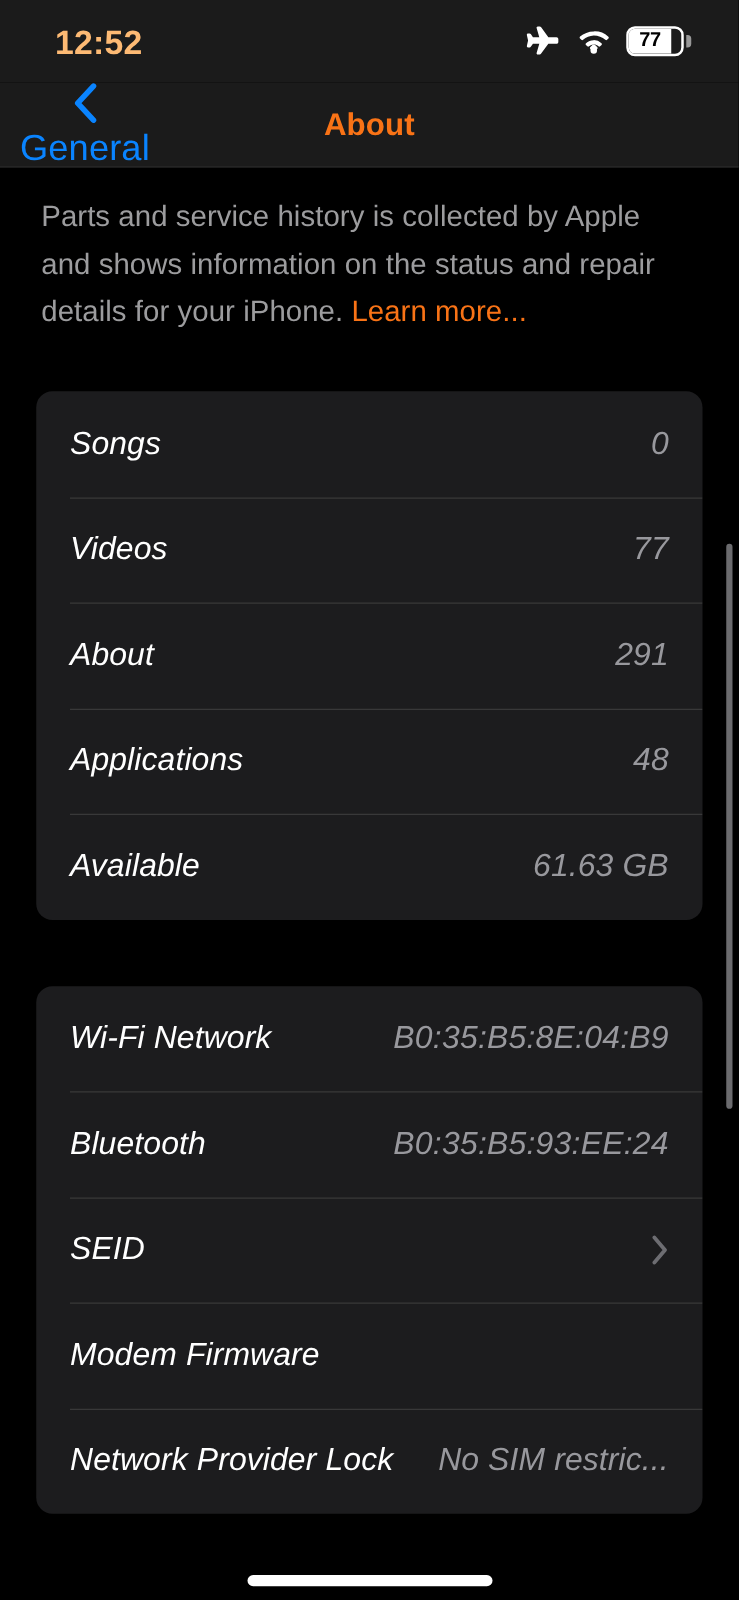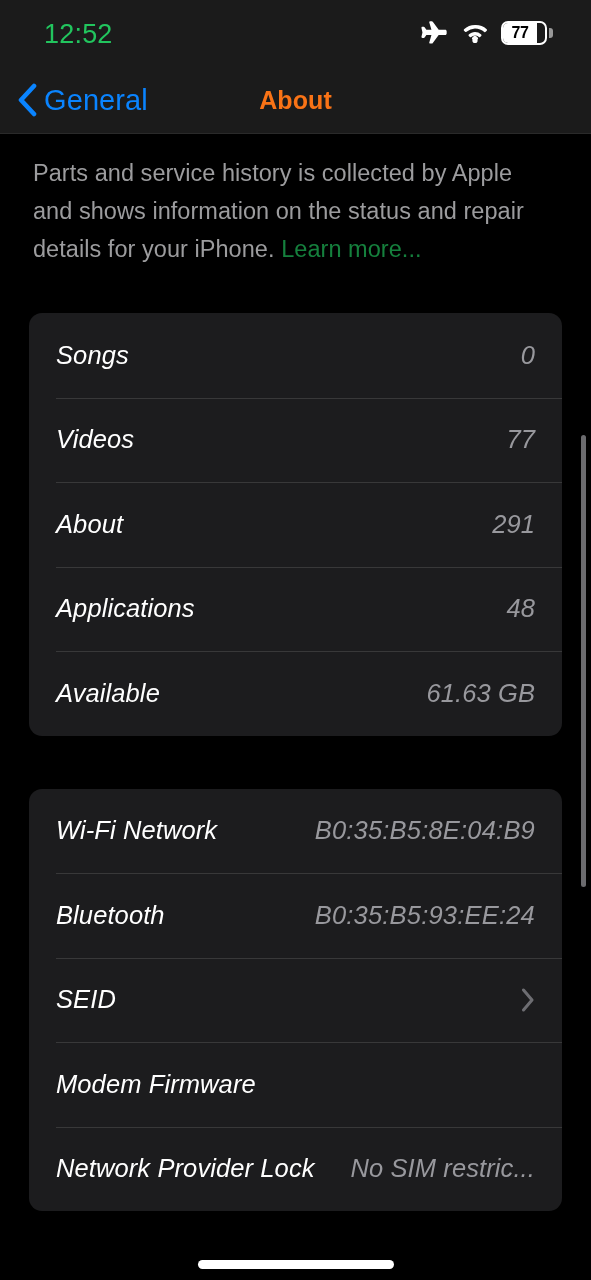--- a/index.html
+++ b/index.html
@@ -22,23 +22,23 @@
     width: 591px;
     height: 66px;
     background: #1b1b1b;
     display: flex;
     align-items: center;
     justify-content: space-between;
     padding: 0 38px 0 44px;
     z-index: 40;
   }
   .status-time {
-    color: #22c55e;
+    color: #fdba74;
     font-size: 27px;
-    font-weight: 400;
+    font-weight: 700;
     letter-spacing: 0.2px;
     line-height: 1;
     padding-top: 2px;
   }
   .status-right {
     display: flex;
     align-items: center;
     gap: 12px;
   }
   .icon-airplane { width: 28px; height: 28px; display:block; }
@@ -96,20 +96,21 @@
   }
   .nav-back {
     position: absolute;
     left: 16px;
     top: 0;
     height: 68px;
     display: flex;
     align-items: center;
     gap: 6px;
     cursor: pointer;
+    flex-direction: column;
   }
   .chev-back {
     width: 22px; height: 34px; display:block;
   }
   .nav-back-label {
     color: #0a84ff;
     font-size: 29px;
     line-height: 1;
     letter-spacing: 0.1px;
   }
@@ -137,21 +138,21 @@
   }
 
   .footer-note {
     padding: 20px 33px 0 33px;
     color: #9c9c9e;
     font-size: 23.5px;
     line-height: 38px;
     letter-spacing: 0.05px;
   }
   .footer-link {
-    color: #15803d;
+    color: #f97316;
     cursor: pointer;
     text-align: right;
   }
 
   
   .card {
     margin: 0 29px;
     background: #1c1c1e;
     border-radius: 13px;
     overflow: hidden;

